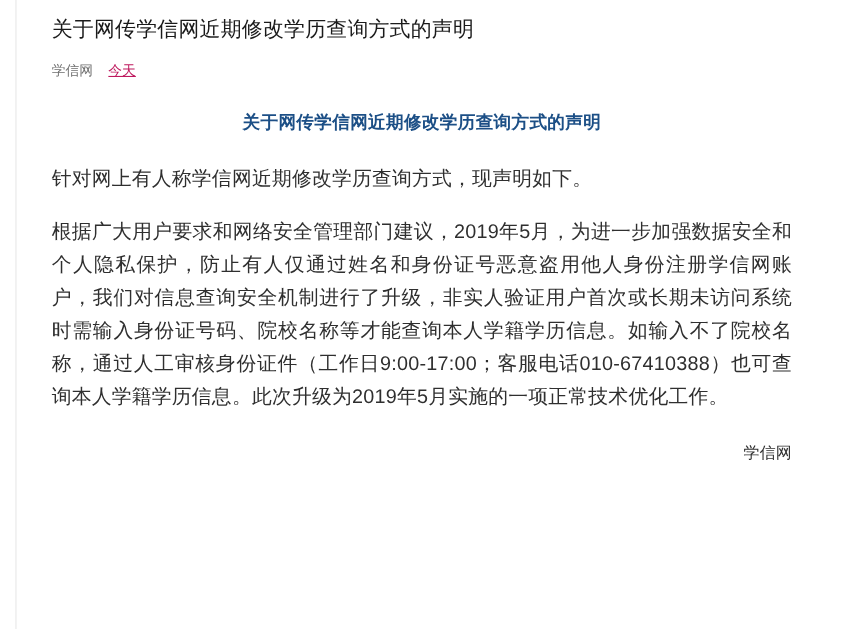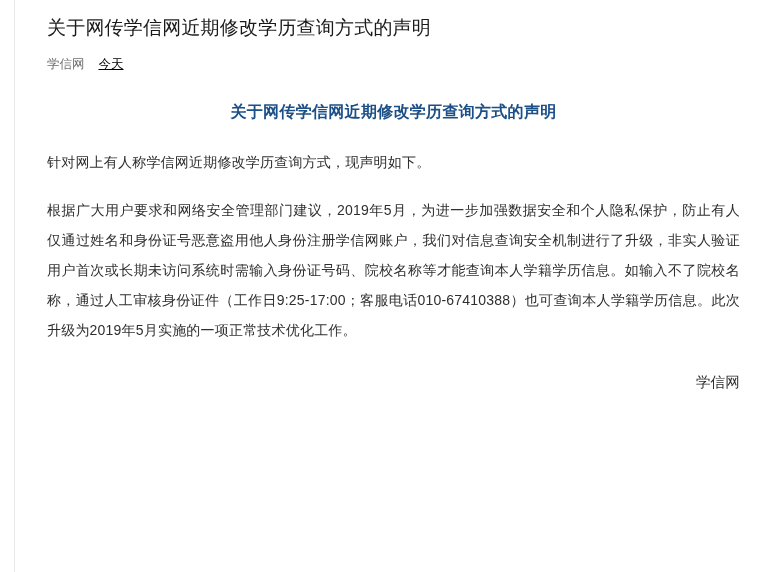--- a/index.html
+++ b/index.html
@@ -29,21 +29,21 @@
     height: 572px;
     background: #ffffff;
     border-right: 1px solid #e8e8e8;
   }
   .content {
     position: absolute;
     left: 15px;
     top: 0;
     right: 0;
     bottom: 0;
-    padding: 14px 28px 0 32px;
+    padding: 14px 48px 0 32px;
     box-sizing: border-box;
   }
   .article-title {
     font-size: 19px;
     line-height: 28px;
     color: #1a1a1a;
     font-weight: 400;
     letter-spacing: 0.2px;
     margin: 0 0 14px 0;
   }
@@ -52,34 +52,34 @@
     align-items: center;
     gap: 14px;
     font-size: 12.5px;
     color: #8a8a8a;
     margin-bottom: 26px;
   }
   .meta .source {
     color: #6f6f6f;
   }
   .meta .date {
-    color: #000000;
+    color: #be185d;
     text-decoration: underline;
   }
   .body-title {
     text-align: center;
     font-size: 16px;
     font-weight: bold;
     color: #1c4f86;
     line-height: 26px;
     margin: 0 0 22px 0;
     letter-spacing: 0.3px;
   }
   .para {
-    font-size: 14px;
+    font-size: 18px;
     line-height: 30px;
     color: #2f2f2f;
     margin: 0 0 18px 0;
     text-align: justify;
     text-justify: inter-ideograph;
     letter-spacing: 0.2px;
   }
   .sign {
     text-align: right;
     font-size: 14.5px;
@@ -110,20 +110,20 @@
 
     <div class="meta">
       <span class="source">学信网</span>
       <span class="date">今天</span>
     </div>
 
     <div class="body-title">关于网传学信网近期修改学历查询方式的声明</div>
 
     <p class="para">针对网上有人称学信网近期修改学历查询方式，现声明如下。</p>
 
-    <p class="para">根据广大用户要求和网络安全管理部门建议，2019年5月，为进一步加强数据安全和个人隐私保护，防止有人仅通过姓名和身份证号恶意盗用他人身份注册学信网账户，我们对信息查询安全机制进行了升级，非实人验证用户首次或长期未访问系统时需输入身份证号码、院校名称等才能查询本人学籍学历信息。如输入不了院校名称，通过人工审核身份证件（工作日9:25-17:00；客服电话010-67410388）也可查询本人学籍学历信息。此次升级为2019年5月实施的一项正常技术优化工作。</p>
+    <p class="para">根据广大用户要求和网络安全管理部门建议，2019年5月，为进一步加强数据安全和个人隐私保护，防止有人仅通过姓名和身份证号恶意盗用他人身份注册学信网账户，我们对信息查询安全机制进行了升级，非实人验证用户首次或长期未访问系统时需输入身份证号码、院校名称等才能查询本人学籍学历信息。如输入不了院校名称，通过人工审核身份证件（工作日9:00-17:00；客服电话010-67410388）也可查询本人学籍学历信息。此次升级为2019年5月实施的一项正常技术优化工作。</p>
 
 
     <div class="sign">学信网</div>
 
 
   </div>
 </div>
 
 </body></html>

